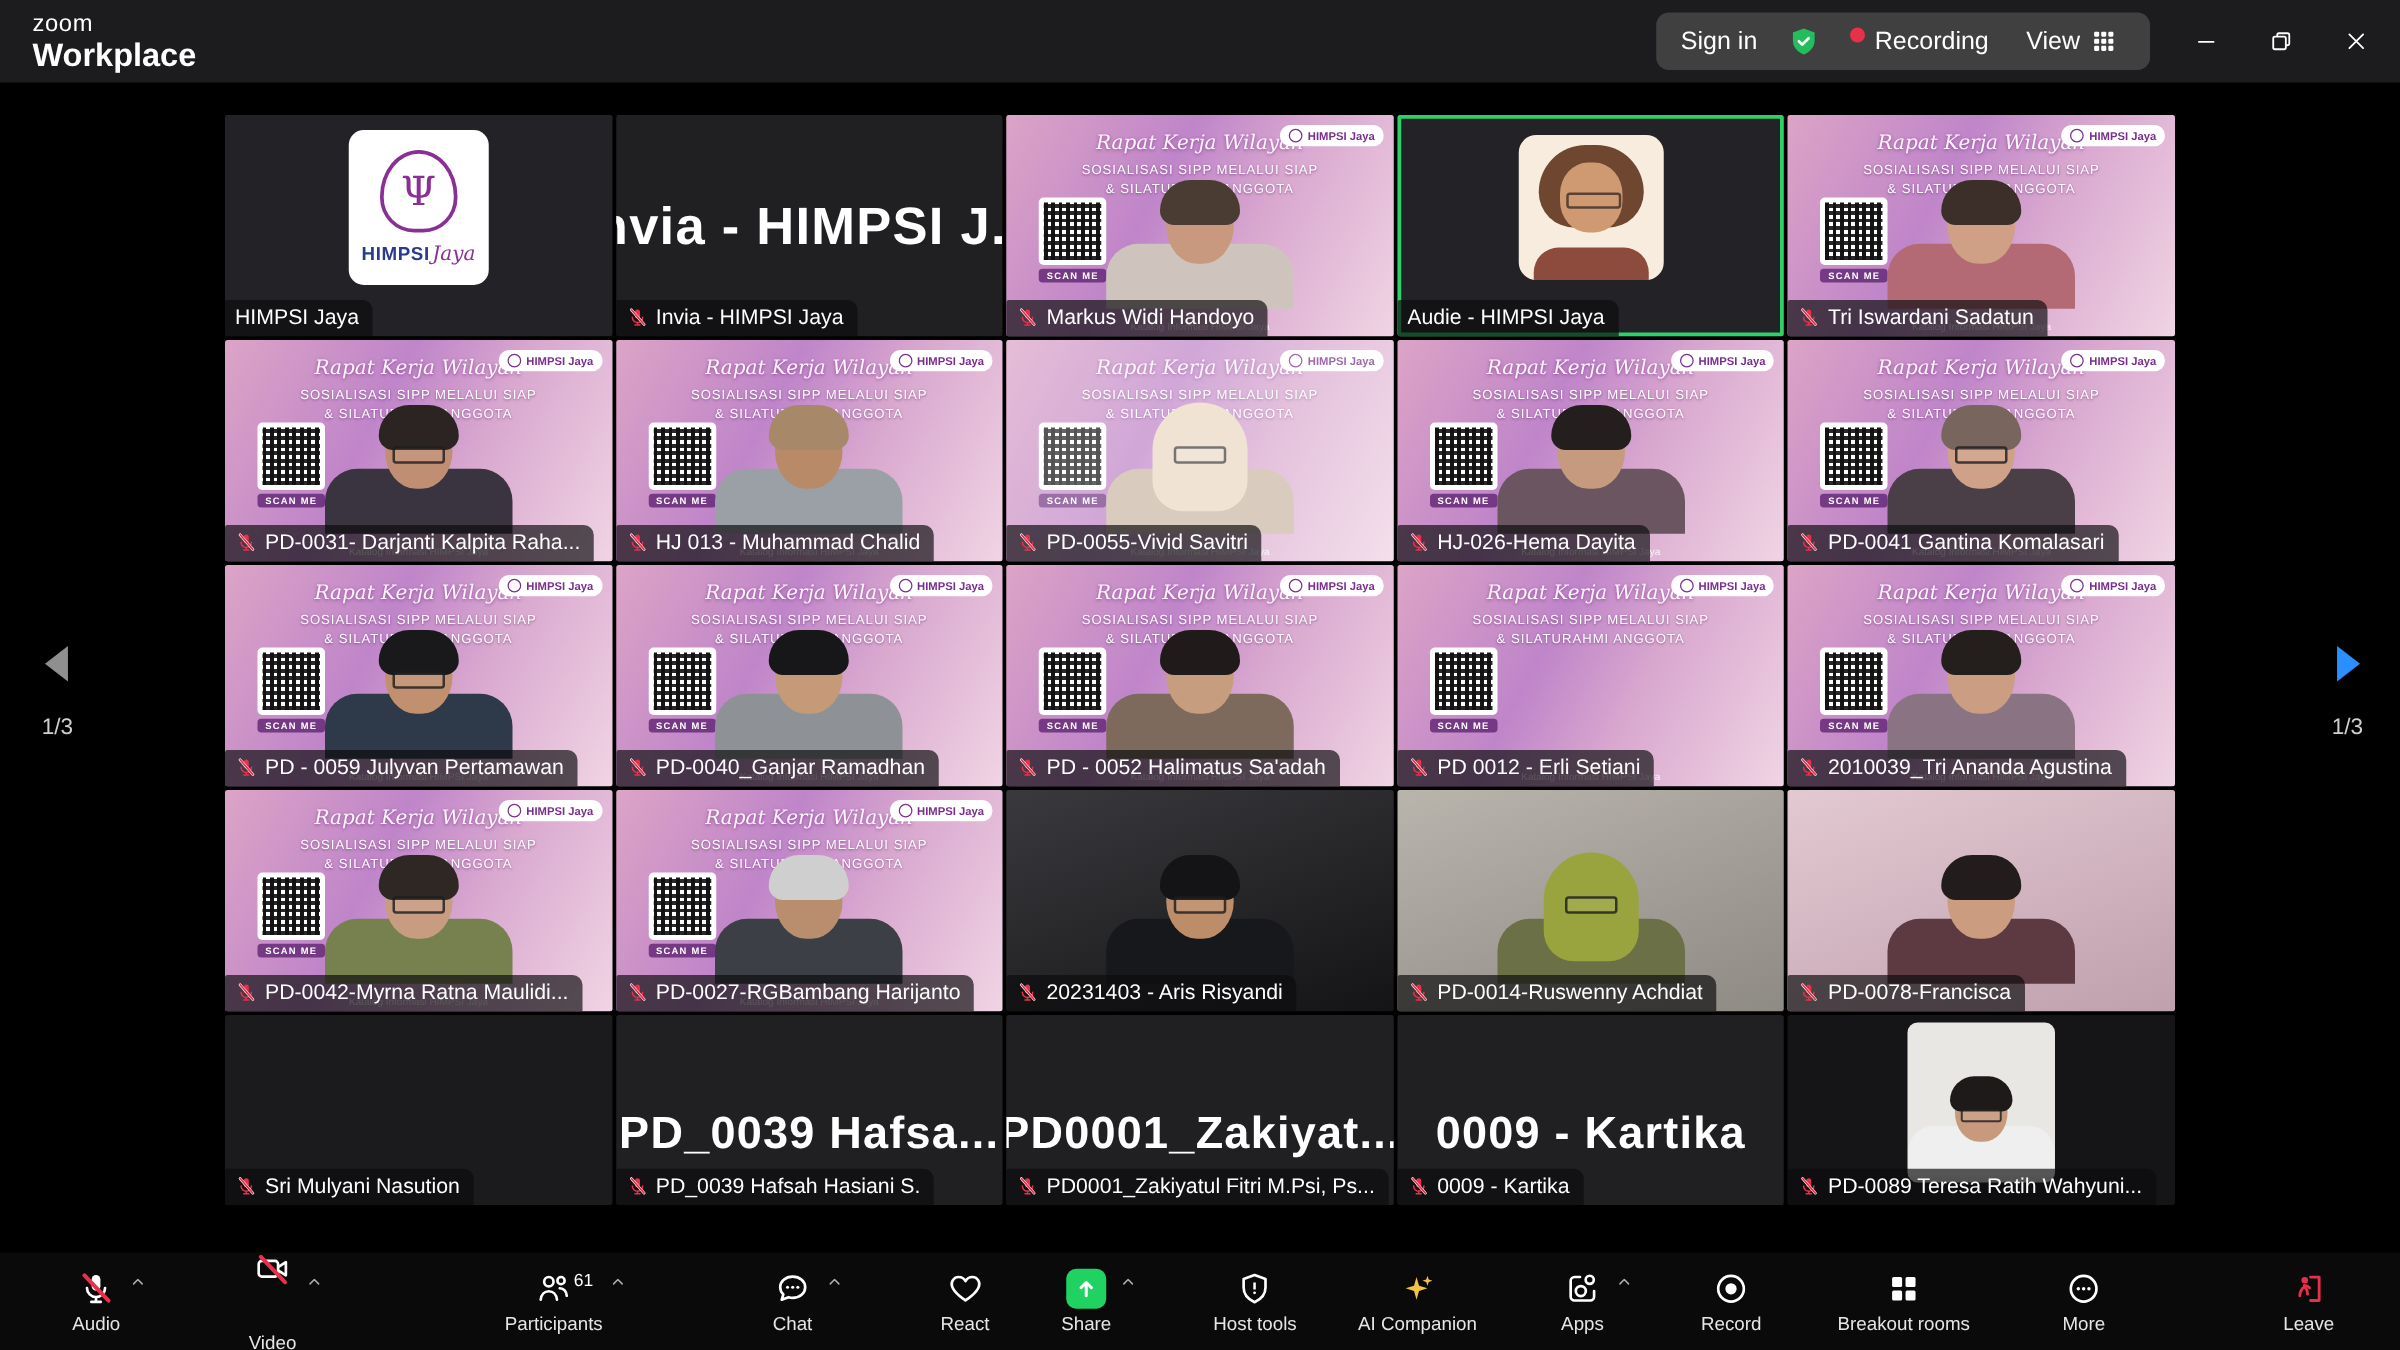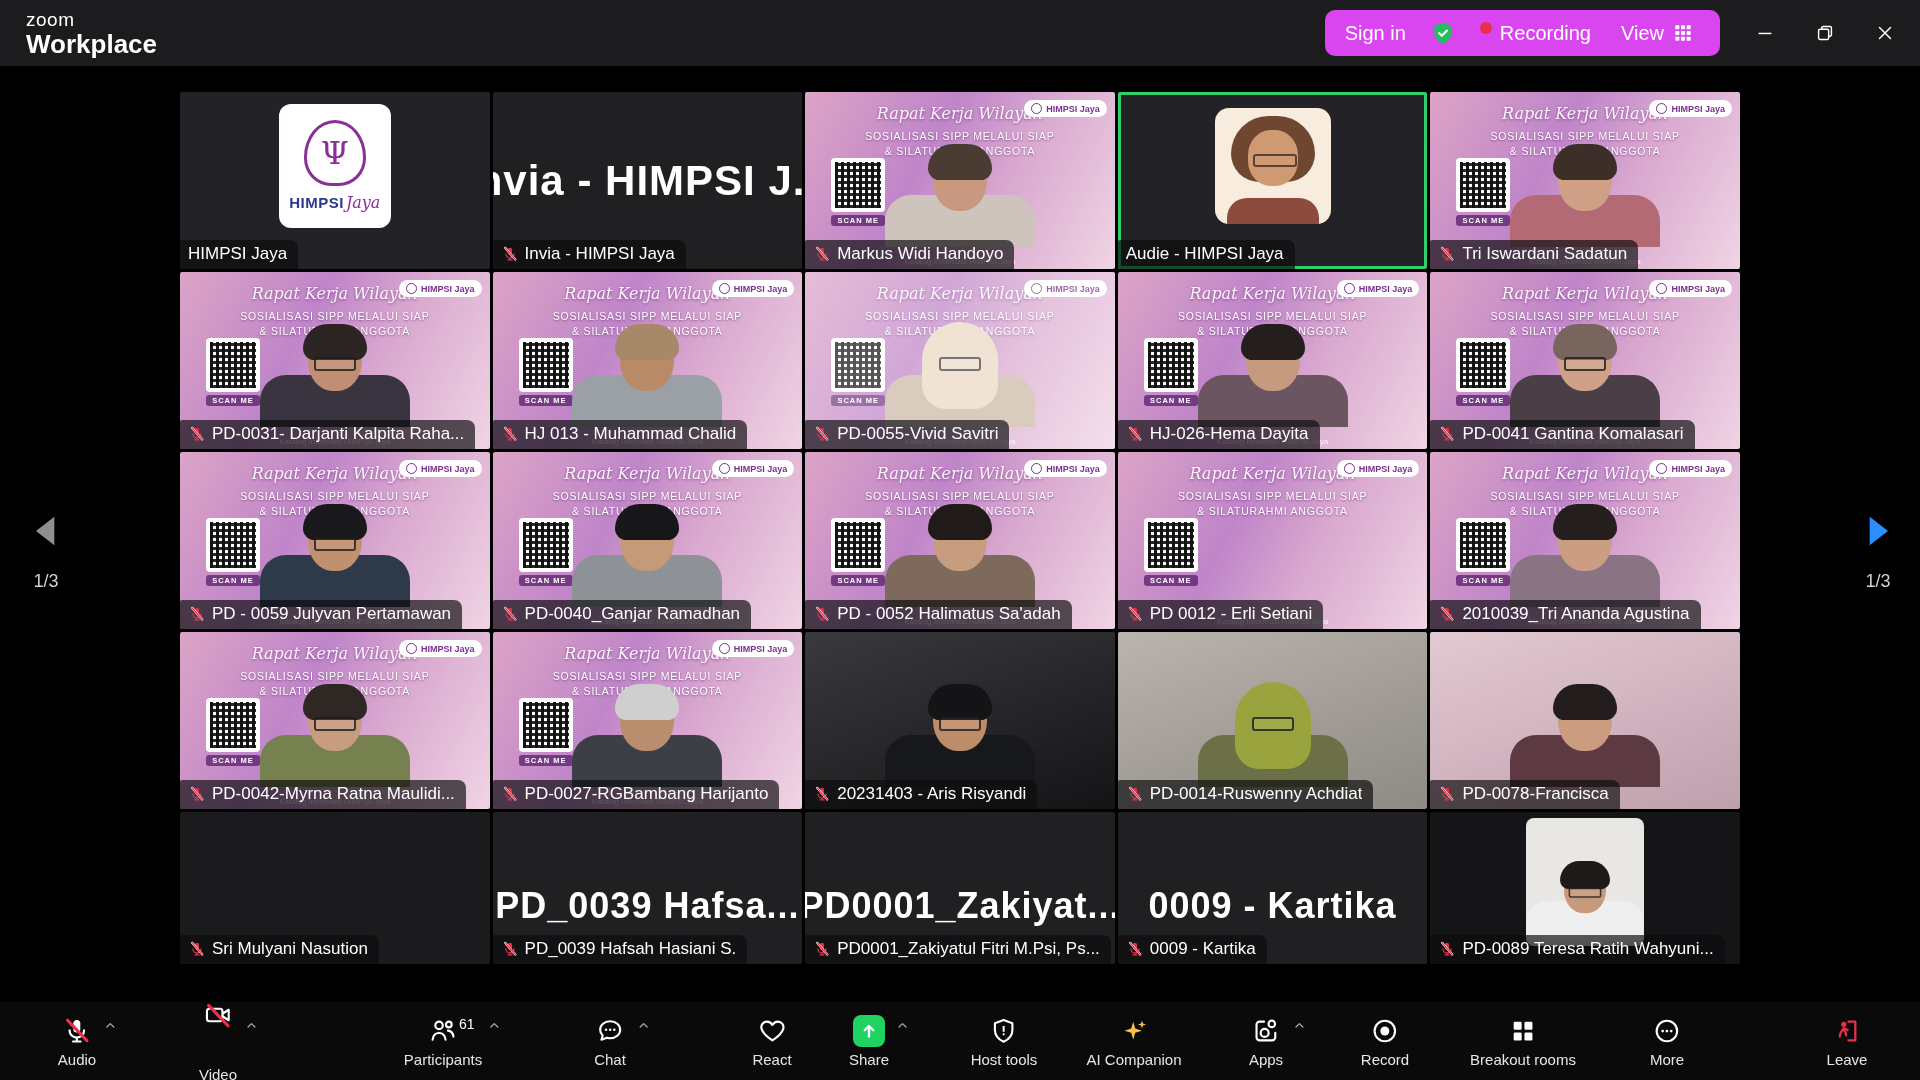--- a/index.html
+++ b/index.html
@@ -5,21 +5,21 @@
   html,body{margin:0;padding:0;background:#000;}
   body{font-family:"Liberation Sans", sans-serif; color:#fff;}
   .stage{position:relative;width:1920px;height:1080px;background:#000;overflow:hidden;}
 
   
   .titlebar{position:absolute;top:0;left:0;right:0;height:66px;background:#1c1c1e;display:flex;align-items:center;justify-content:space-between;}
   .brand{padding-left:26px;line-height:1;}
   .brand-zoom{font-size:19px;font-weight:400;letter-spacing:.5px;}
   .brand-wp{font-size:26px;font-weight:600;margin-top:2px;}
   .tb-right{display:flex;align-items:center;margin-right:14px;}
-  .tb-pill{display:flex;align-items:center;gap:24px;background:#d946ef;border-radius:10px;height:46px;padding:0 20px;}
+  .tb-pill{display:flex;align-items:center;gap:24px;background:#404040;border-radius:10px;height:46px;padding:0 20px;}
   .signin{background:none;border:none;color:#fff;font-size:20px;font-family:inherit;cursor:pointer;padding:0;}
   .icon16 svg{display:block;}
   .rec{display:flex;align-items:flex-start;gap:8px;font-size:20px;color:#fff;}
   .rec .dot{width:12px;height:12px;border-radius:50%;display:inline-block;}
   .view-btn{display:flex;align-items:center;gap:8px;background:none;border:none;color:#fff;font-size:20px;font-family:inherit;cursor:pointer;}
   .win-controls{display:flex;align-items:center;gap:30px;margin-left:30px;margin-right:6px;}
   .win-btn{background:none;border:none;padding:4px;cursor:pointer;display:flex;}
 
   
   .gallery{position:absolute;left:180px;top:92px;width:1560px;}
@@ -918,21 +918,21 @@
             <circle cx="16.8" cy="6.8" r="2.3"></circle>
             <path d="M16 11.7c2.6.2 4.2 2 4.5 4.8"></path>
           </svg>
         </div>
         <div class="lbl">Participants</div>
         <span class="badge">61</span>
         <span class="chev"><svg width="15" height="15" viewBox="0 0 24 24" fill="none" stroke="#ababab" stroke-width="2" stroke-linecap="round" stroke-linejoin="round">
             <path d="M6.5 14.5 12 9l5.5 5.5"></path>
           </svg></span>
       </div>
-      <div class="tb-item" style="left: 610px;">
+      <div class="tb-item" style="left: 634px;">
         <div class="ic">
           <svg width="30" height="30" viewBox="0 0 24 24" fill="none" stroke="#fff" stroke-width="1.7" stroke-linejoin="round">
             <path d="M12 4.2c4.6 0 8 3 8 6.8s-3.4 6.8-8 6.8c-.9 0-1.8-.1-2.6-.4L5 19l1-3.4c-1.2-1.2-2-2.8-2-4.6 0-3.8 3.4-6.8 8-6.8z"></path>
             <g fill="#fff" stroke="none">
               <circle cx="8.7" cy="11" r="1"></circle>
               <circle cx="12" cy="11" r="1"></circle>
               <circle cx="15.3" cy="11" r="1"></circle>
             </g>
           </svg>
         </div>

